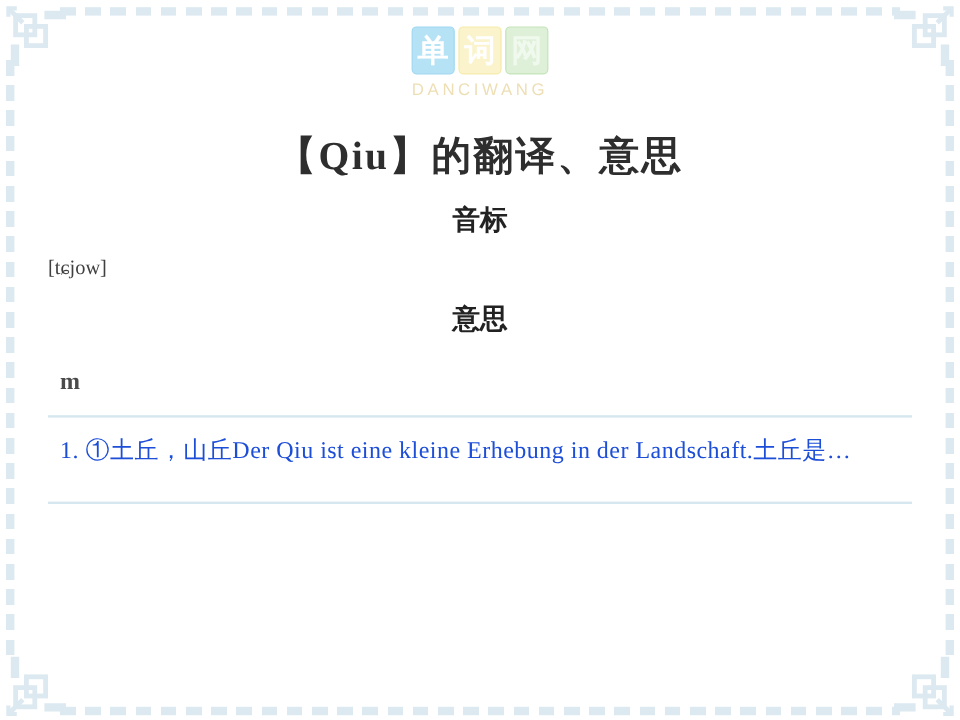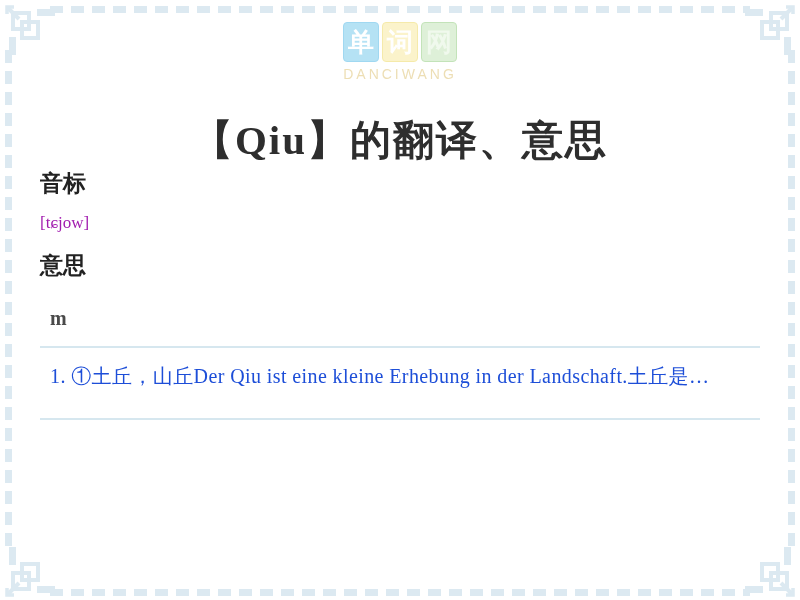--- a/index.html
+++ b/index.html
@@ -24,25 +24,25 @@
   .logo{position:absolute;top:22px;left:50%;transform:translateX(-50%);text-align:center;opacity:.85;}
   .logo-blocks{display:flex;gap:3px;justify-content:center;}
   .logo-block{width:34px;height:38px;border-radius:4px;display:flex;align-items:center;justify-content:center;
     color:#ffffff;font-weight:bold;font-size:26px;line-height:1;font-family:"Liberation Sans",sans-serif;}
   .lb-0{background:#a9ddf3;border:1px solid #90d2ef;}
   .lb-1{background:#fbf2c2;border:1px solid #f4e79c;}
   .lb-2{background:#d9eed2;border:1px solid #b9dfad;color:#eef8ea;}
   .logo-sub{margin-top:4px;font-size:14px;letter-spacing:3px;color:#ead9a8;font-family:"Liberation Sans",sans-serif;}
   
   .title{position:absolute;top:86px;left:0;width:100%;text-align:center;
-    font-size:41px;font-weight:bold;color:#2e2e2e;letter-spacing:2px;}
+    font-size:33px;font-weight:bold;color:#2e2e2e;letter-spacing:2px;}
   
   .content{position:absolute;left:40px;right:40px;top:170px;}
-  .sec-label{font-size:23px;font-weight:bold;color:#222;line-height:28px;}
-  .phonetic{margin-top:14px;font-size:17px;color:#a21caf;line-height:22px;}
+  .sec-label{font-size:23px;font-weight:bold;color:#222;line-height:28px;text-align:center;}
+  .phonetic{margin-top:14px;font-size:17px;color:#404040;line-height:22px;}
   .meaning-label{margin-top:18px;}
   .pos{margin-top:26px;padding-left:10px;font-size:20px;font-weight:bold;color:#4a4a4a;line-height:24px;}
   .def-list{list-style:none;margin:16px 0 0 0;padding:0;border-top:2px solid #d6e7ef;}
   .def-item{border-bottom:2px solid #d6e7ef;padding:15px 0 29px 10px;
     font-size:20px;color:#1d4ed8;line-height:26px;letter-spacing:.4px;
     white-space:nowrap;overflow:hidden;}
 </style>
 </head>
 <body>
 

